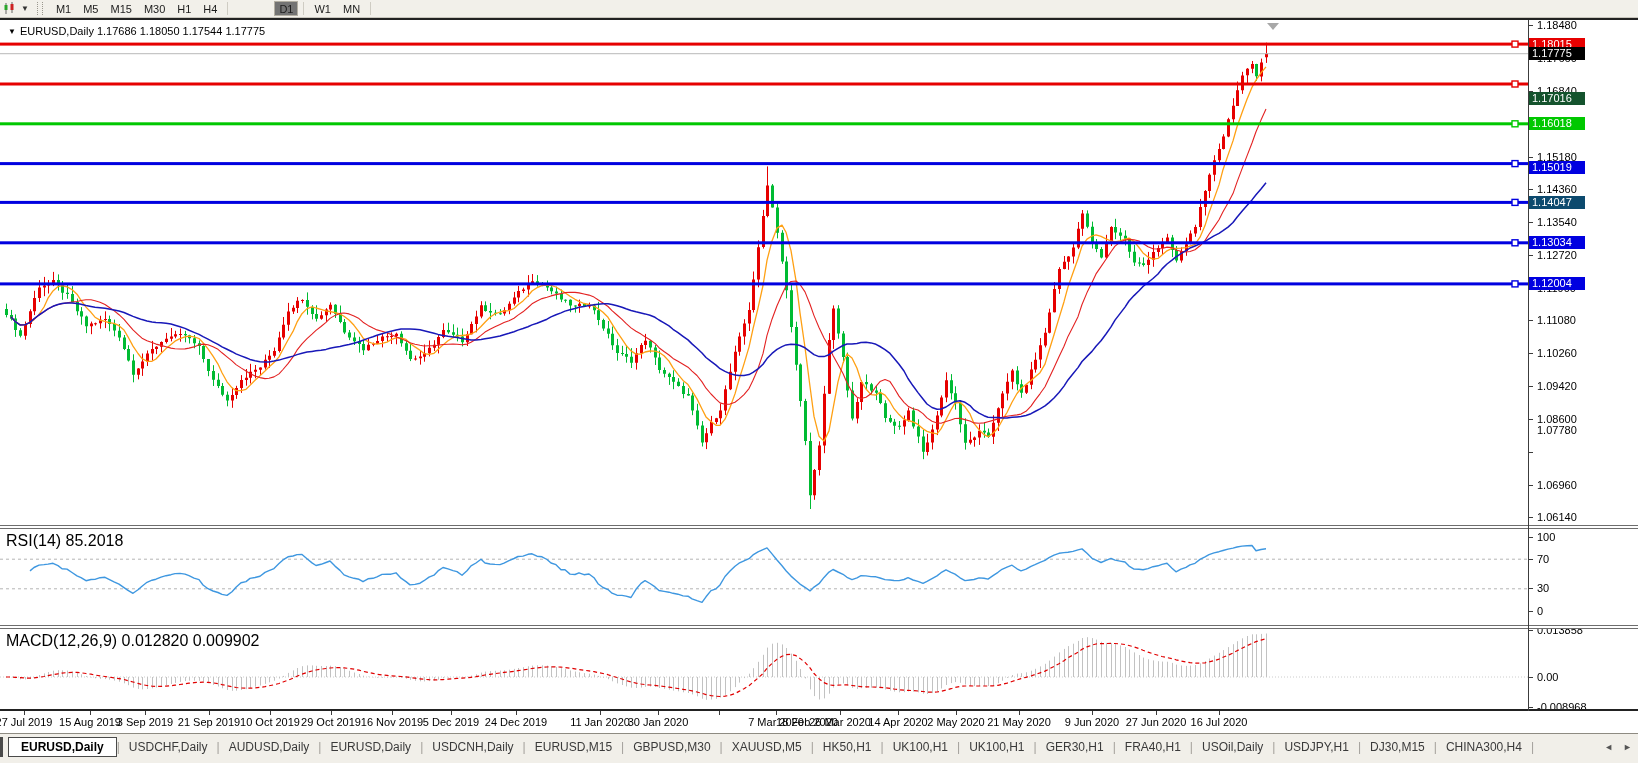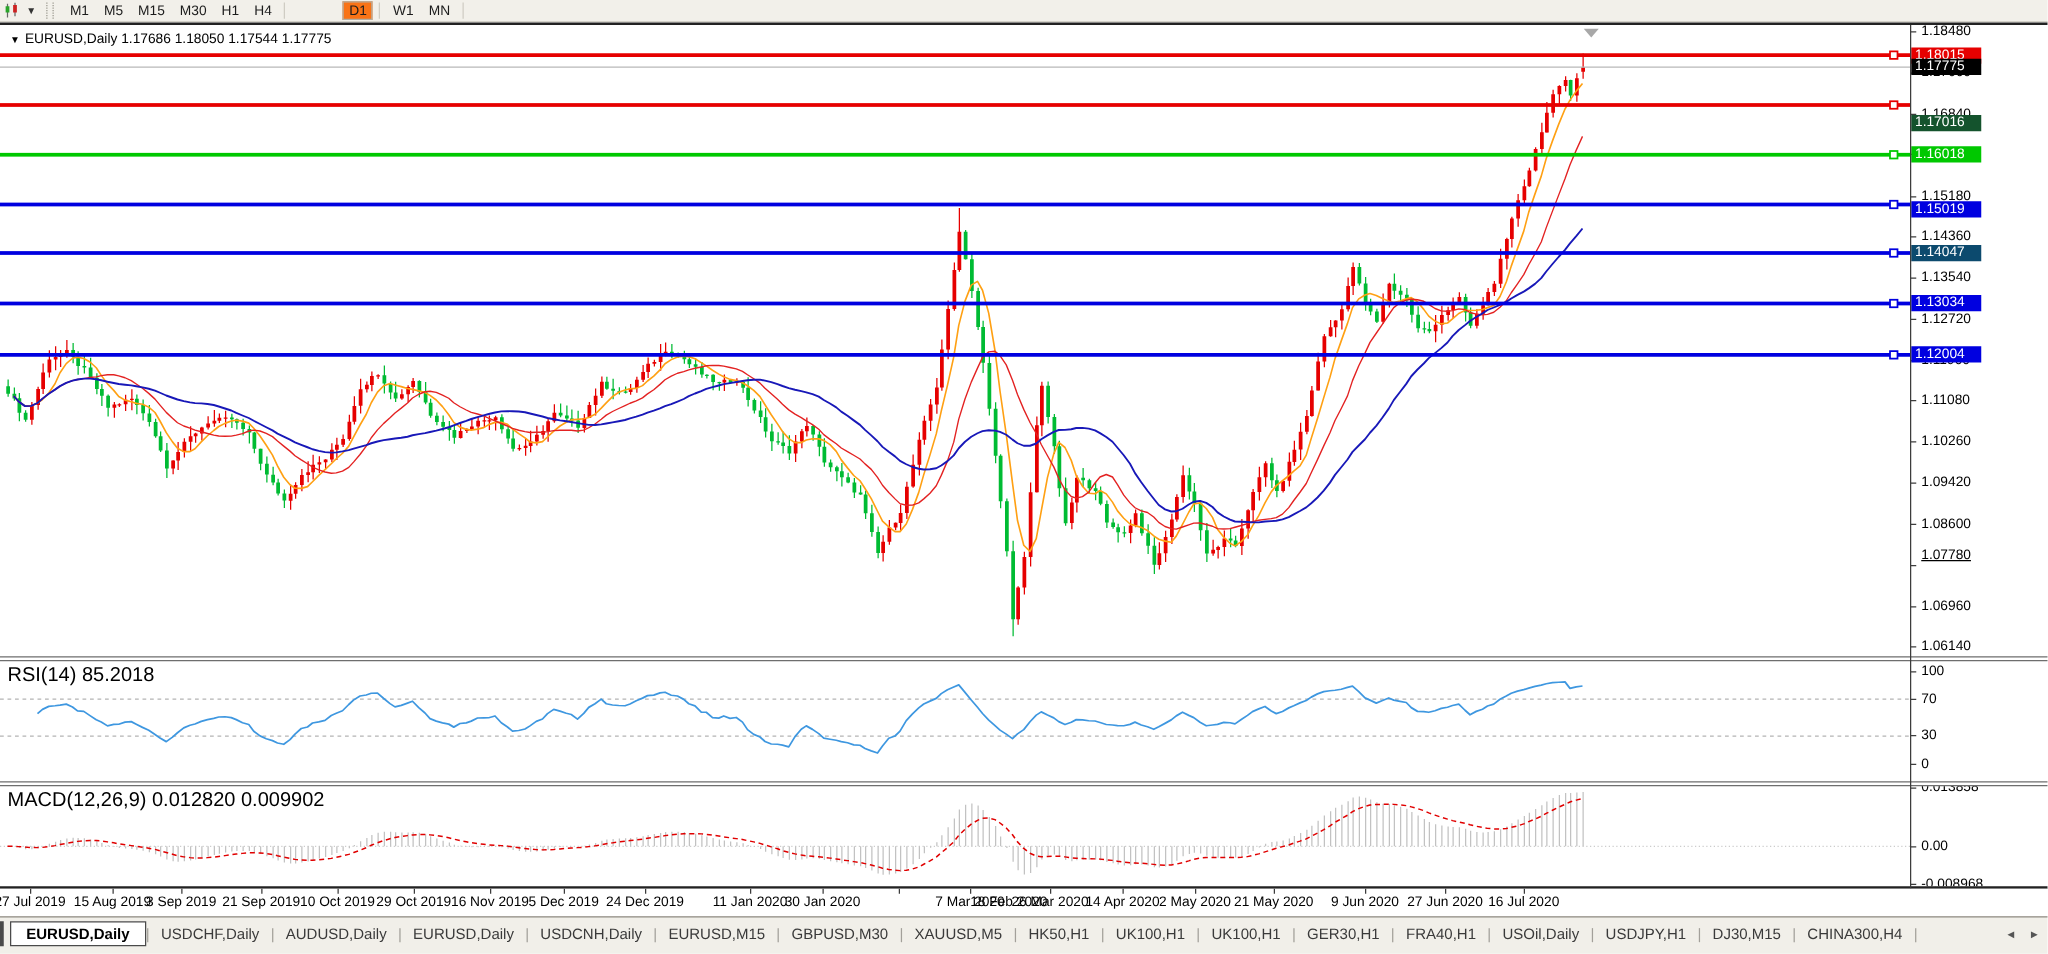--- a/index.html
+++ b/index.html
@@ -7,21 +7,21 @@
        font-family:"Liberation Sans",sans-serif;-webkit-font-smoothing:none;position:relative;}
 
   
   .toolbar{position:absolute;top:0;left:0;width:1638px;height:18px;background:#f2f0ea;
            border-bottom:1px solid #c9c6bd;display:flex;align-items:center;box-sizing:border-box;}
   .tool-icon{display:flex;align-items:center;margin-left:3px;}
   .caret{font-size:8px;color:#333;margin-left:2px;}
   .grip{width:4px;height:13px;border-left:1px dotted #9a978e;border-right:1px dotted #9a978e;margin:0 7px 0 8px;}
   .tf-btn{height:15px;min-width:24px;padding:0 4px;display:flex;align-items:center;justify-content:center;
           font-size:11px;color:#1c1c1c;margin:0 1px;border:1px solid transparent;box-sizing:border-box;}
-  .tf-btn.active{background:#f97316;border:1px solid #b3afa3;margin-left:42px;}
+  .tf-btn.active{background:#737373;border:1px solid #b3afa3;margin-left:42px;}
   .vsep{width:1px;height:13px;background:#cfccc3;margin:0 4px;}
 
   
   .chart-frame{position:absolute;top:18px;left:0;width:1638px;height:715px;background:#fff;
                border-top:2px solid #222;box-sizing:border-box;}
   .pane{position:absolute;left:0;width:1638px;overflow:hidden;}
   #pane-main{top:0;height:505px;}
   #pane-rsi{top:509px;height:96px;}
   #pane-macd{top:609px;height:80px;}
   .splitter{position:absolute;left:0;width:1638px;height:4px;background:#fff;
@@ -142,21 +142,21 @@
       <div class="axis-tick-label" style="top: 262.557px;">1.11900</div>
       <div class="axis-dash" style="top: 300.266px;"></div>
       <div class="axis-tick-label" style="top: 295.266px;">1.11080</div>
       <div class="axis-dash" style="top: 332.976px;"></div>
       <div class="axis-tick-label" style="top: 327.976px;">1.10260</div>
       <div class="axis-dash" style="top: 366.483px;"></div>
       <div class="axis-tick-label" style="top: 361.483px; text-align: center;">1.09420</div>
       <div class="axis-dash" style="top: 399.192px;"></div>
       <div class="axis-tick-label" style="top: 394.192px;">1.08600</div>
       <div class="axis-dash" style="top: 431.901px;"></div>
-      <div class="axis-tick-label" style="top: 419px; text-decoration: underline;">1.07780</div>
+      <div class="axis-tick-label" style="top: 405px;">1.07780</div>
       <div class="axis-dash" style="top: 464.611px;"></div>
       <div class="axis-tick-label" style="top: 459.611px;">1.06960</div>
       <div class="axis-dash" style="top: 497.32px;"></div>
       <div class="axis-tick-label" style="top: 492.32px;">1.06140</div>
       <div class="badge" style="top: 17.6331px; background: rgb(230, 0, 0);">1.18015</div>
       <div class="badge" style="top: 72px; background: #14532d;">1.17016</div>
       <div class="badge" style="top: 97.2923px; background: rgb(0, 200, 0);">1.16018</div>
       <div class="badge" style="top: 141px; background: rgb(0, 0, 224);">1.15019</div>
       <div class="badge" style="top: 175.914px; background: #0c4a6e;">1.14047</div>
       <div class="badge" style="top: 216.322px; background: rgb(0, 0, 224);">1.13034</div>

